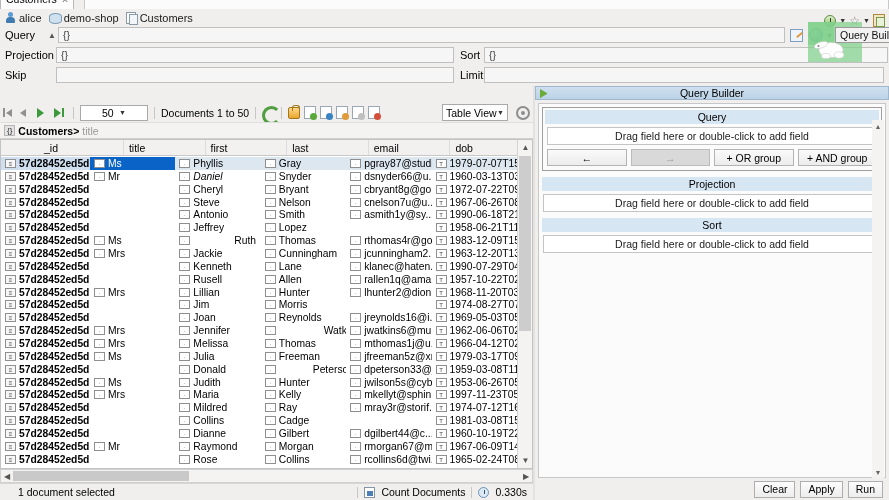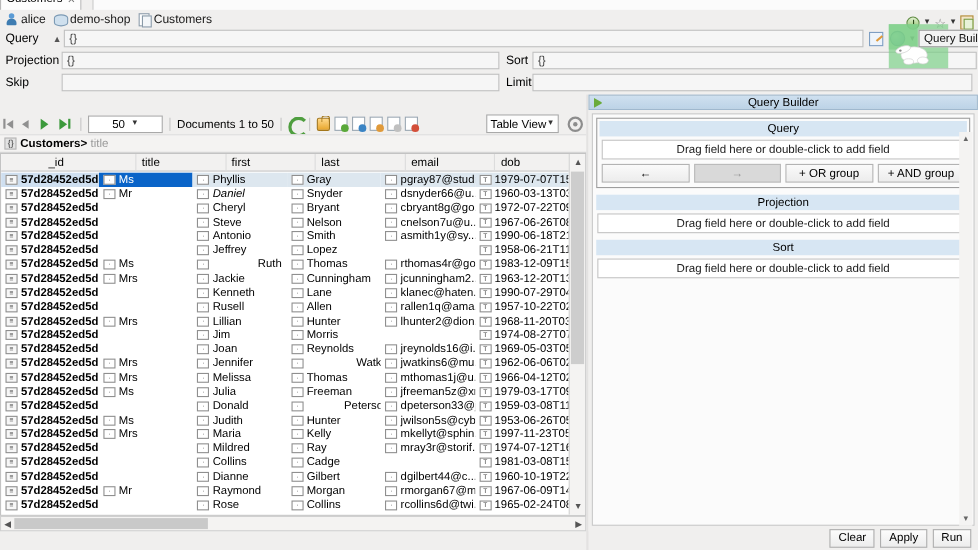--- a/index.html
+++ b/index.html
@@ -914,20 +914,31 @@
       <div class="vs-arrow" style="bottom:0;">▼</div>
     </div>
   </div>
 
   <div class="hscroll">
     <div class="hs-arrow" style="left:0;">◀</div>
     <div class="hthumb"></div>
     <div class="hs-arrow" style="right:0;">▶</div>
   </div>
 
+  <div class="statusbar">
+    <span class="sb-txt">1 document selected</span>
+    <span class="sb-right">
+      <span class="sb-div"></span>
+      <span class="cd-ic"></span>
+      <span>Count Documents</span>
+      <span class="sb-div"></span>
+      <span class="tm-ic"></span>
+      <span>0.330s</span>
+    </span>
+  </div>
 
   <div class="split-v"></div>
 
   <div class="qbpanel">
     <div class="qb-title">
       <span class="pin qb-pin-arrow"></span>
       <span>Query Builder</span>
     </div>
 
     <div class="qb-body">

